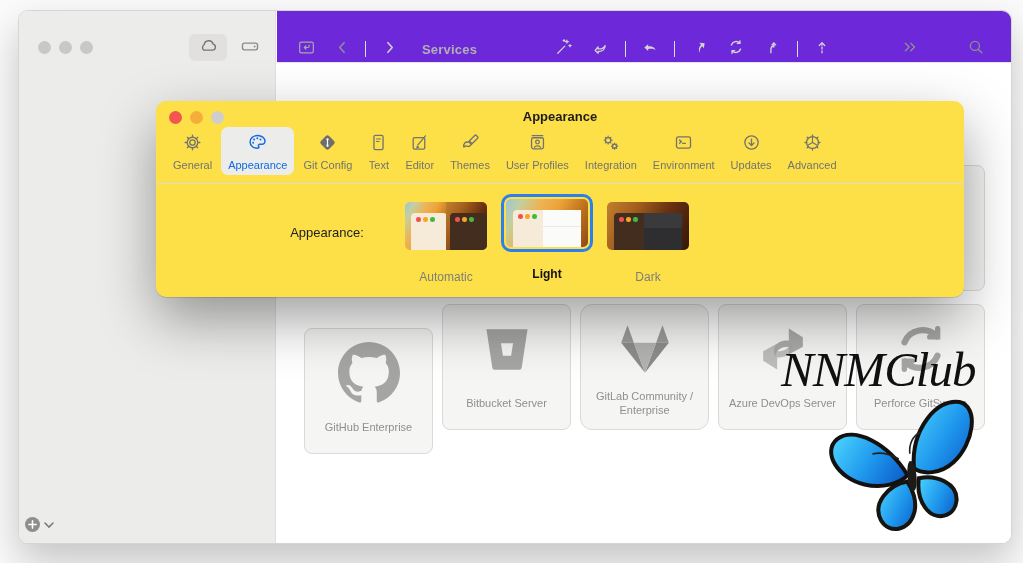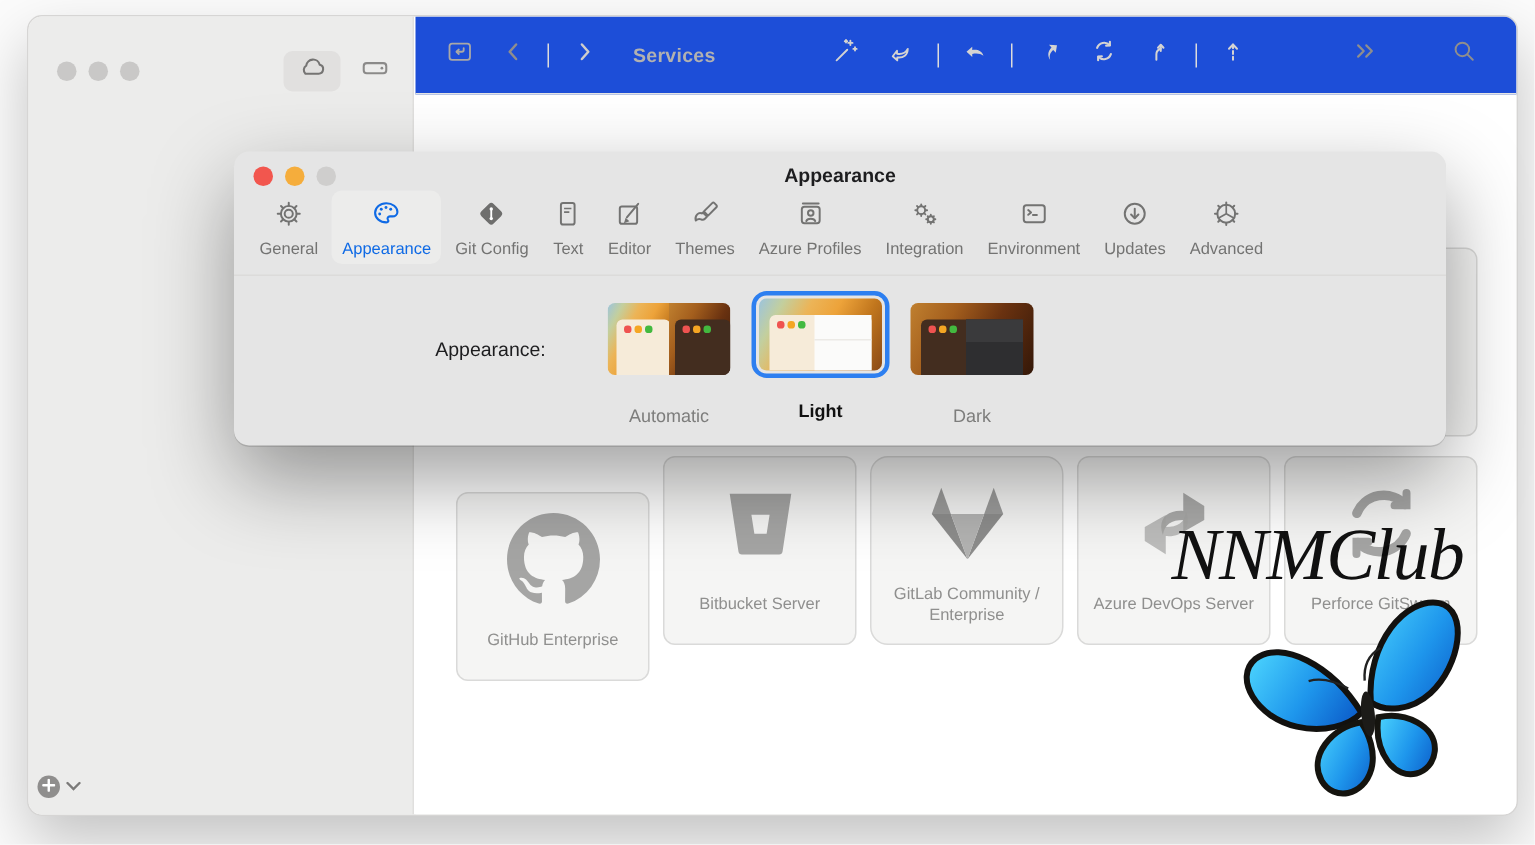--- a/index.html
+++ b/index.html
@@ -5,22 +5,22 @@
   * { margin:0; padding:0; box-sizing:border-box; }
   html,body { background:#f5f5f5; }
   body { font-family:"Liberation Sans", sans-serif; }
   .stage { position:relative; width:1023px; height:563px; background:#fbfbfb; overflow:hidden; }
 
   
   .main-window { position:absolute; left:18px; top:10px; width:994px; height:534px;
     background:#fff; border:1px solid #d6d5d4; border-radius:10px;
     box-shadow:0 18px 40px rgba(0,0,0,.22); overflow:hidden; z-index:1; }
   .sidebar { position:absolute; left:0; top:0; bottom:0; width:257px; background:#ececeb; border-right:1px solid #e0dfde; }
-  .toolbar { position:absolute; left:258px; right:0; top:0; height:52px; background:#1d4ed8; border-bottom:1px solid #e6e5e4;
-    display:flex; align-items:center; }
+  .toolbar { position:absolute; left:258px; right:0; top:0; height:52px; background:#6d28d9; border-bottom:1px solid #e6e5e4;
+    display:flex; align-items:flex-end; }
   .content { position:absolute; left:258px; right:0; top:53px; bottom:0; background:#fff; }
 
   .traffic { position:absolute; left:19px; top:30px; display:flex; gap:8px; }
   .tl { width:13px; height:13px; border-radius:50%; background:#c9c8c7; }
   .dlg .tl-red { background:#f2564e; } .dlg .tl-yel { background:#f5ad3c; } .dlg .tl-gray { background:#cfcecd; }
 
   .view-toggle { position:absolute; left:170px; top:23px; display:flex; align-items:center; gap:4px; }
   .tbtn { width:38px; height:27px; border-radius:6px; display:flex; align-items:center; justify-content:center; color:#8b8a89; }
   .tbtn.on { background:#e1e0df; color:#757473; }
   .tbtn svg { width:22px; height:22px; }
@@ -41,21 +41,21 @@
   .add-btn svg { width:9px; height:9px; }
   .add-chev svg { width:10px; height:7px; color:#7b7a79; }
 
   
   .tile { position:absolute; width:129px; height:126px; background:#f5f5f4; border:1px solid #dadad9; border-radius:8px; }
   .tile-icon { position:absolute; left:0; right:0; top:12px; height:64px; display:flex; align-items:center; justify-content:center; color:#a5a5a4; }
   .tile-label { position:absolute; left:8px; right:8px; top:80px; height:36px; display:flex; align-items:center; justify-content:center;
     text-align:center; font-size:11px; line-height:1.3; color:#8f8f8e; }
 
   
-  .dlg { position:absolute; left:156px; top:101px; width:808px; height:196px; background:#e5e5e5;
+  .dlg { position:absolute; left:156px; top:101px; width:808px; height:196px; background:#fde047;
     border-radius:10px; box-shadow:0 1px 0 rgba(0,0,0,.12), 0 22px 55px rgba(0,0,0,.38); z-index:10; }
   .dlg-traffic { position:absolute; left:13px; top:10px; display:flex; gap:8px; }
   .dlg-title { position:absolute; left:0; right:0; top:8px; text-align:center; font-size:13px; font-weight:bold; color:#1d1d1f; }
   .tabs { position:absolute; left:10px; top:26px; display:flex; gap:2px; }
   .tab { display:flex; flex-direction:column; align-items:center; justify-content:flex-start; gap:4px;
     padding:5px 7px 4px; border-radius:7px; font-size:11px; color:#737372; white-space:nowrap; }
   .tab svg { width:21px; height:21px; }
   .tab.sel { background:#ececeb; color:#0f6ae5; }
   .tab-sep { position:absolute; left:0; right:0; top:82px; height:1px; background:#dcdbda; }
 
@@ -342,21 +342,21 @@
             </svg></span>
         <span>Themes</span>
       </div>
       <div class="tab">
         <span><svg viewBox="0 0 24 24" fill="none" stroke="currentColor" stroke-width="1.5" stroke-linecap="round">
               <path d="M6 4.2h12"></path>
               <rect x="5.2" y="6.6" width="13.6" height="12.6" rx="2"></rect>
               <circle cx="12" cy="11.4" r="2.1"></circle>
               <path d="M8.6 17.6c.7-2.3 6.1-2.3 6.8 0"></path>
             </svg></span>
-        <span>Azure Profiles</span>
+        <span>User Profiles</span>
       </div>
       <div class="tab">
         <span><svg viewBox="0 0 24 24" fill="none" stroke="currentColor" stroke-width="1.4" stroke-linecap="round">
               <circle cx="9.3" cy="9.3" r="3"></circle>
               <path d="M9.3 4.8v1.4M9.3 12.4v1.4M4.8 9.3h1.4M12.4 9.3h1.4M6.1 6.1l1 1M11.5 11.5l1 1M12.5 6.1l-1 1M6.1 12.5l1-1"></path>
               <circle cx="16.6" cy="16.2" r="2.3"></circle>
               <path d="M16.6 12.7v1.2M16.6 18.5v1.2M13.1 16.2h1.2M18.9 16.2h1.2M14.2 13.8l.8.8M18.2 17.8l.8.8M19 13.8l-.8.8M14.2 18.6l.8-.8"></path>
             </svg></span>
         <span>Integration</span>
       </div>

